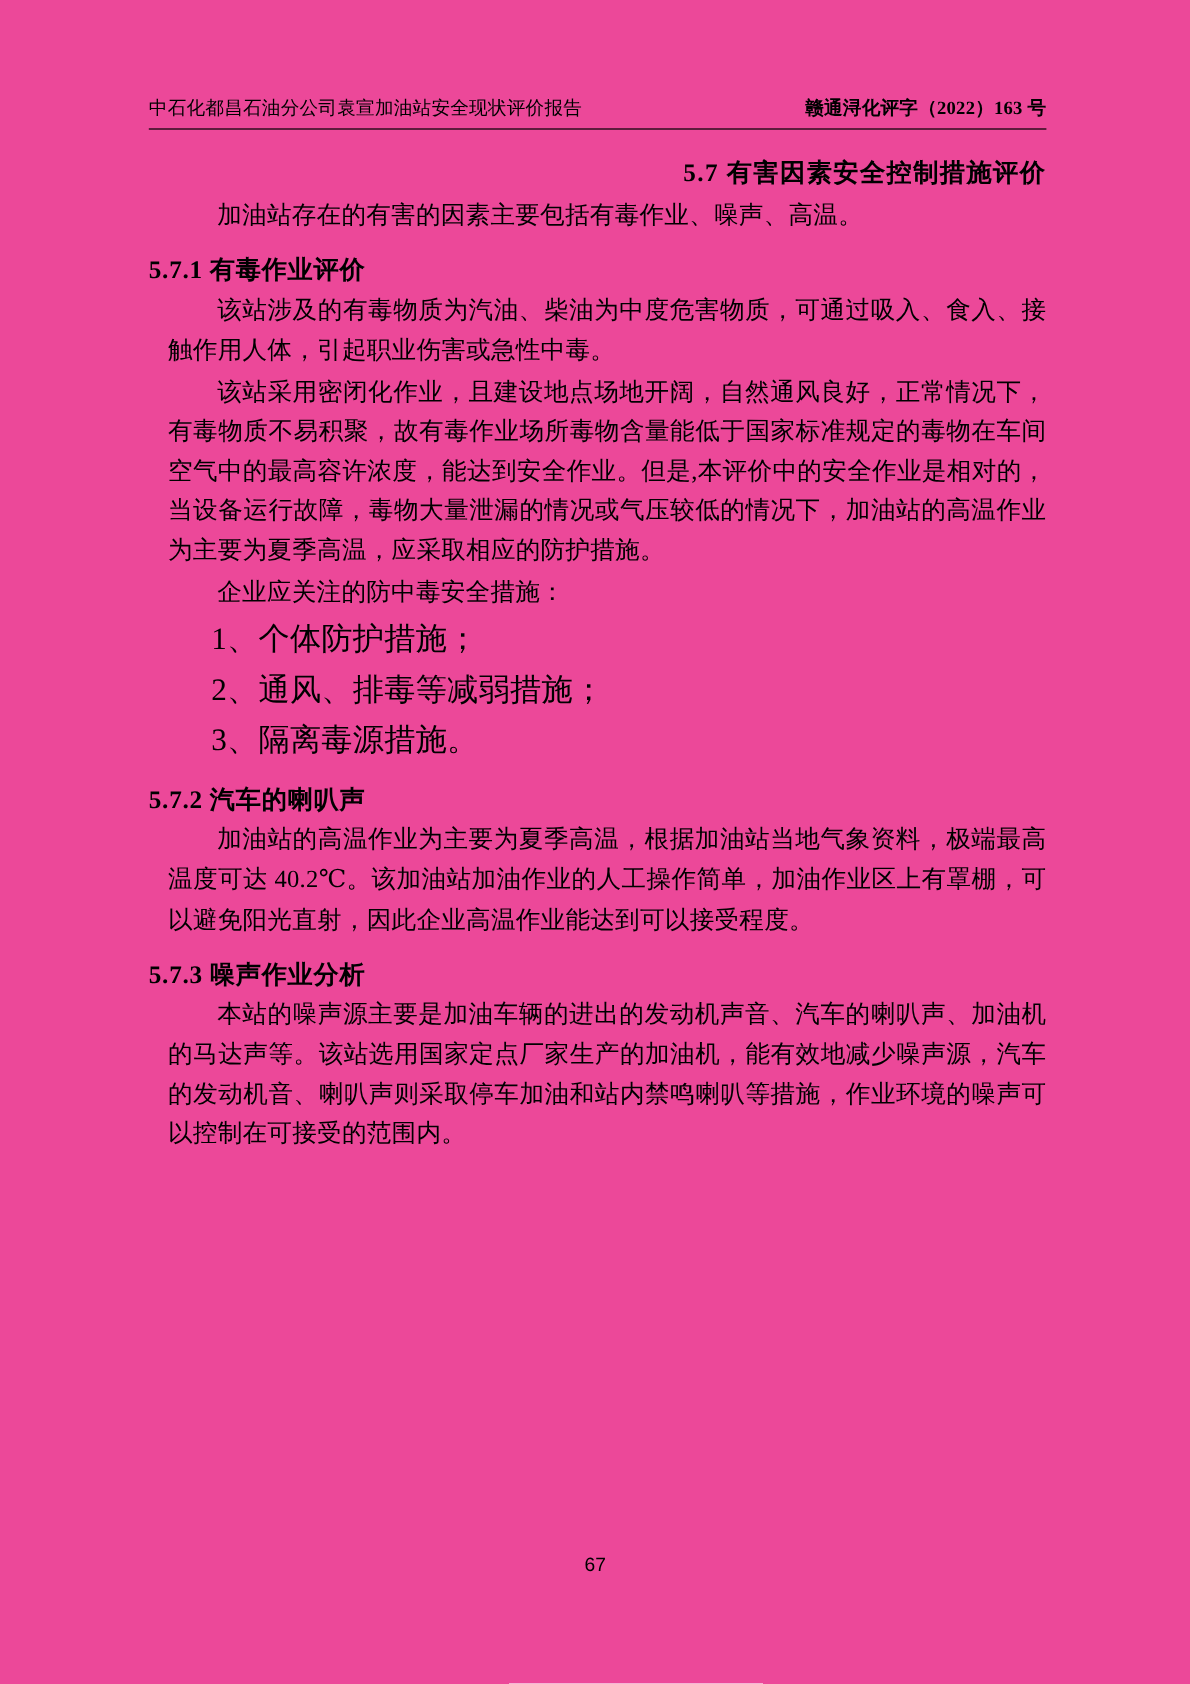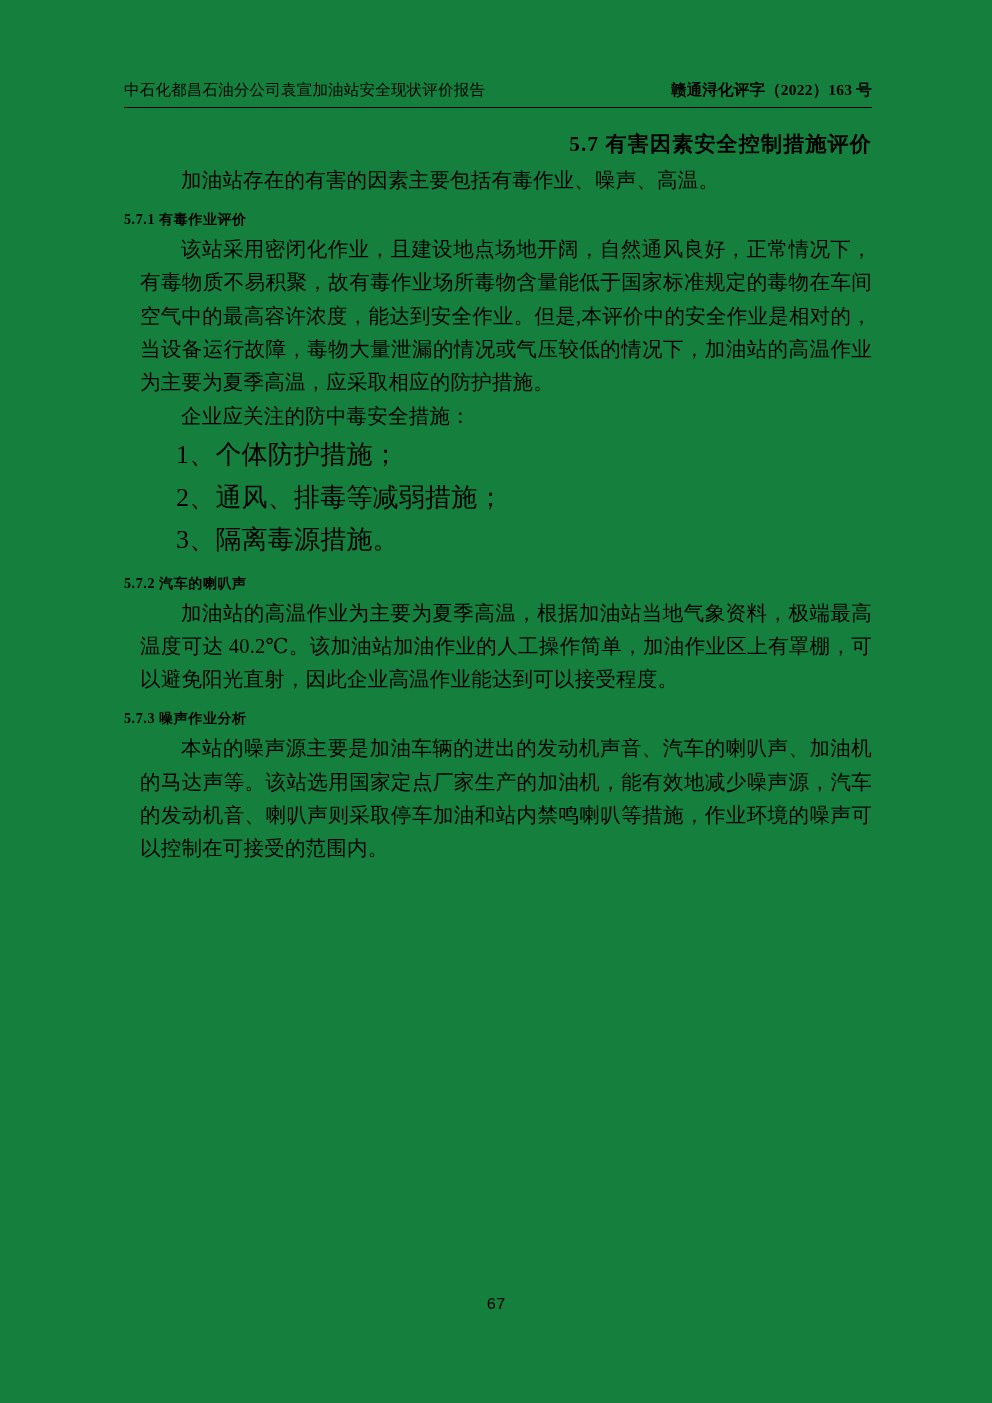--- a/index.html
+++ b/index.html
@@ -4,21 +4,21 @@
 <style>
   html, body {
     margin: 0;
     padding: 0;
     background: #ffffff;
   }
   .page {
     position: relative;
     width: 992px;
     height: 1403px;
-    background: #15803d;
+    background: #ec4899;
     margin: 0 auto;
     box-sizing: border-box;
     font-family: "Liberation Serif", "DejaVu Serif", serif;
     color: #000000;
     overflow: hidden;
   }
   .content {
     position: absolute;
     left: 124px;
     top: 80px;
@@ -43,21 +43,21 @@
   }
   h2.section-title {
     font-size: 21px;
     font-weight: bold;
     margin: 22px 0 6px 0;
     letter-spacing: 1.2px;
     font-family: "Liberation Serif", "DejaVu Serif", serif;
     text-align: right;
   }
   h3.sub-title {
-    font-size: 14px;
+    font-size: 21px;
     font-weight: bold;
     margin: 14px 0 4px 0;
     letter-spacing: 0.6px;
     font-family: "Liberation Serif", "DejaVu Serif", serif;
   }
   p.para {
     font-size: 20.5px;
     line-height: 1.62;
     margin: 0 0 1px 16px;
     text-align: justify;
@@ -72,40 +72,41 @@
     text-indent: 2em;
     letter-spacing: 0.2px;
   }
   .page-number {
     position: absolute;
     left: 0;
     right: 0;
     top: 1296px;
     text-align: center;
     font-size: 16px;
-    font-family: Liberation Mono, monospace;
+    font-family: Liberation Sans, sans-serif;
   }
 </style>
 </head>
 <body>
 
 <div class="page">
 
   <div class="content">
 
     <div class="header">
       <span class="header-left">中石化都昌石油分公司袁宣加油站安全现状评价报告</span>
       <span class="header-right">赣通浔化评字（2022）163 号</span>
     </div>
 
     <h2 class="section-title">5.7 有害因素安全控制措施评价</h2>
 
     <p class="para">加油站存在的有害的因素主要包括有毒作业、噪声、高温。</p>
 
     <h3 class="sub-title">5.7.1 有毒作业评价</h3>
+    <p class="para">该站涉及的有毒物质为汽油、柴油为中度危害物质，可通过吸入、食入、接触作用人体，引起职业伤害或急性中毒。</p>
     <p class="para">该站采用密闭化作业，且建设地点场地开阔，自然通风良好，正常情况下，有毒物质不易积聚，故有毒作业场所毒物含量能低于国家标准规定的毒物在车间空气中的最高容许浓度，能达到安全作业。但是,本评价中的安全作业是相对的，当设备运行故障，毒物大量泄漏的情况或气压较低的情况下，加油站的高温作业为主要为夏季高温，应采取相应的防护措施。</p>
     <p class="para">企业应关注的防中毒安全措施：</p>
     <p class="list-item">1、个体防护措施；</p>
     <p class="list-item">2、通风、排毒等减弱措施；</p>
     <p class="list-item">3、隔离毒源措施。</p>
 
     <h3 class="sub-title">5.7.2 汽车的喇叭声</h3>
     <p class="para">加油站的高温作业为主要为夏季高温，根据加油站当地气象资料，极端最高温度可达 40.2℃。该加油站加油作业的人工操作简单，加油作业区上有罩棚，可以避免阳光直射，因此企业高温作业能达到可以接受程度。</p>
 
     <h3 class="sub-title">5.7.3 噪声作业分析</h3>

